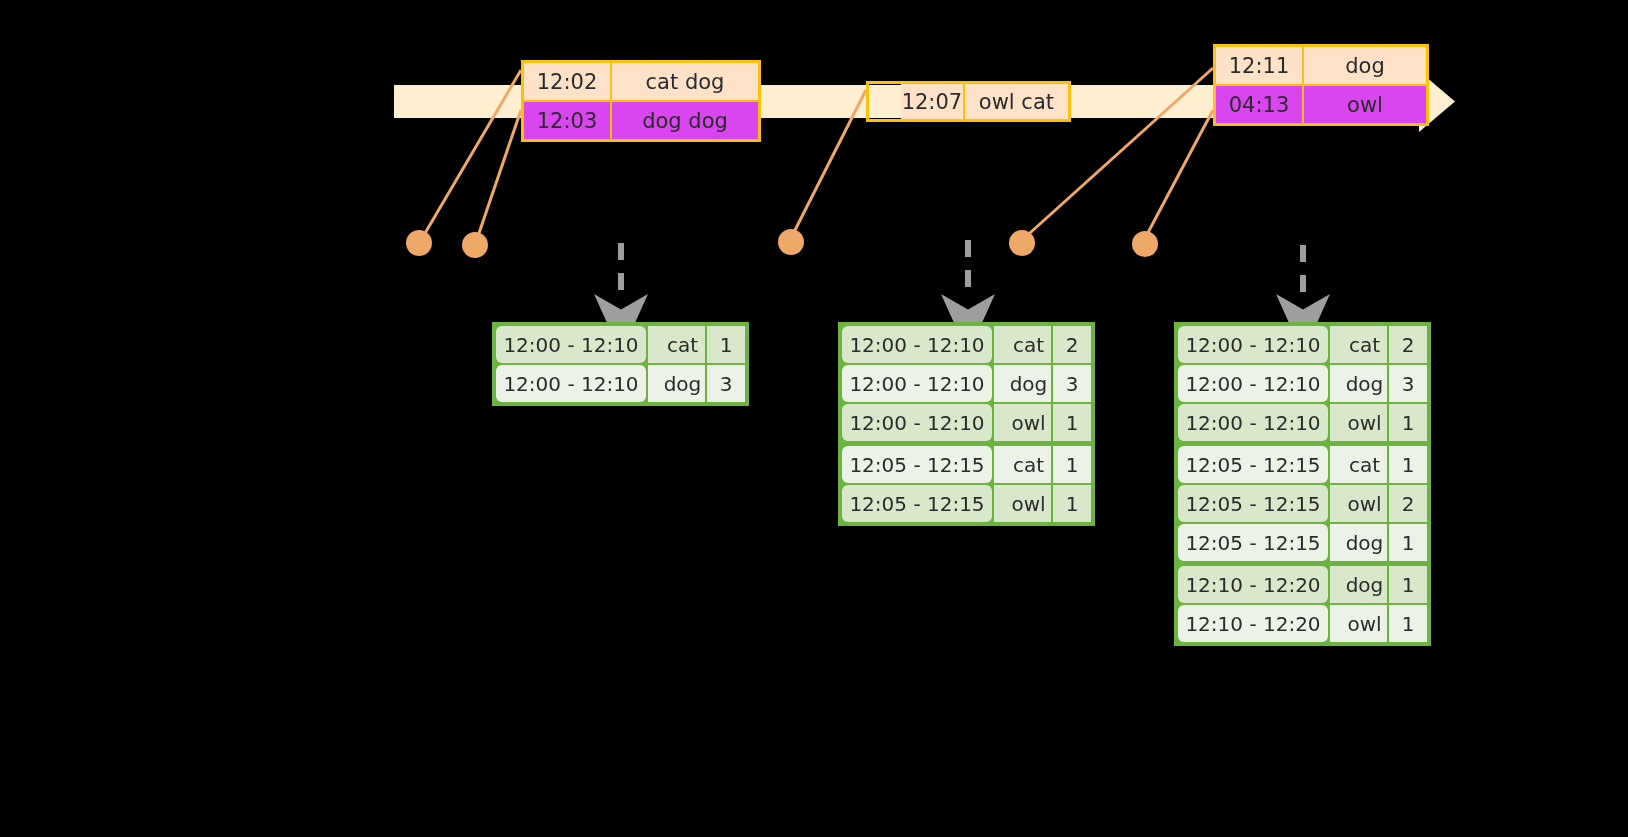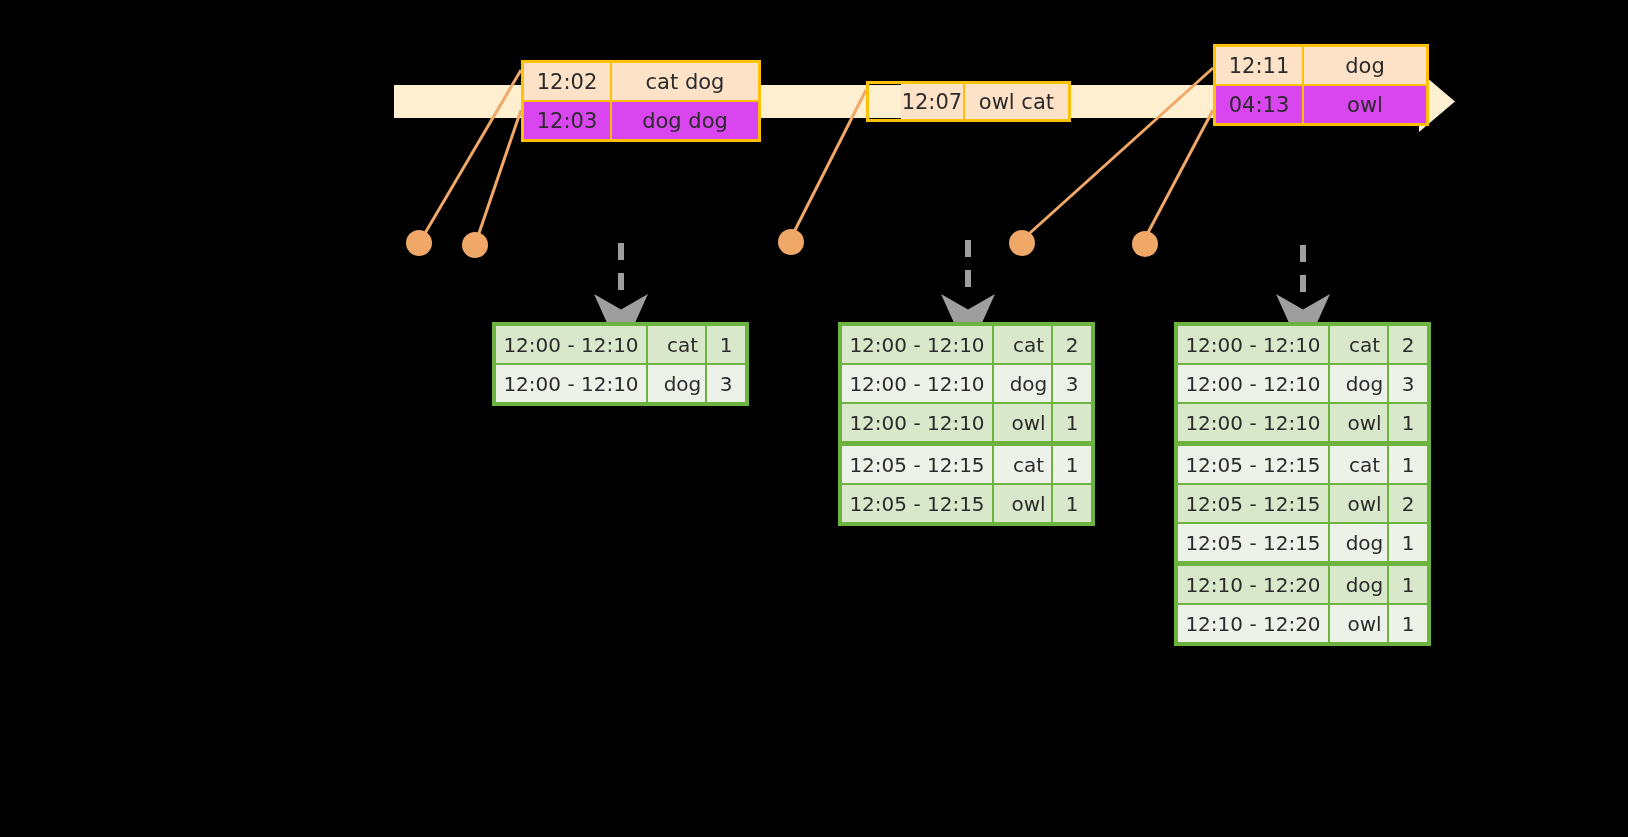--- a/index.html
+++ b/index.html
@@ -21,21 +21,21 @@
   .r-light .msg-time,.r-light .msg-words{background:#d946ef;}
 
   
   .res-table{position:absolute;border:4px solid #6CB33F;box-sizing:border-box;
              background:#6CB33F;z-index:5;}
   .res-row{display:flex;height:37px;box-sizing:border-box;}
   .res-row + .res-row{margin-top:2px;}
   .res-row.grp-start{margin-top:5px;}
   .cell{display:flex;align-items:center;justify-content:center;
         font-size:20px;color:#2b2b2b;box-sizing:border-box;white-space:nowrap;}
-  .c-win{width:150px;}
+  .c-win{width:150px;border-radius:6px;}
   .c-word{width:57px;margin-left:2px;padding-left:12px;}
   .c-cnt{width:38px;margin-left:2px;}
   .res-row.dark .cell{background:#D9E7CB;}
   .res-row.light .cell{background:#EDF2E8;}
 </style>
 </head>
 <body>
 
 <div id="stage">
 

